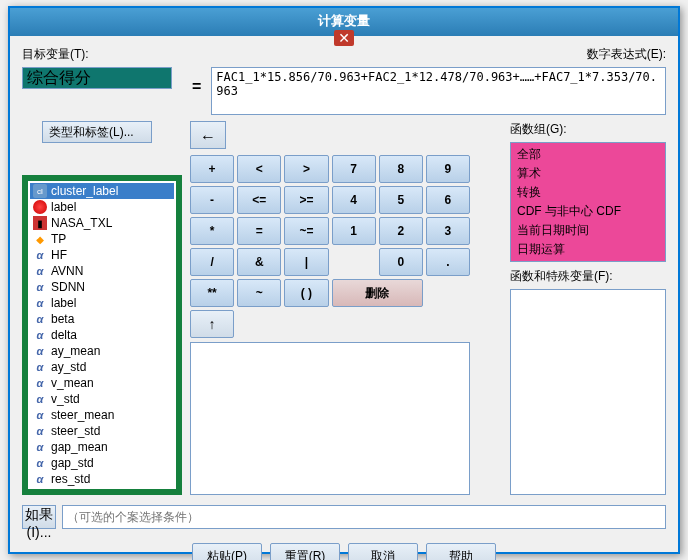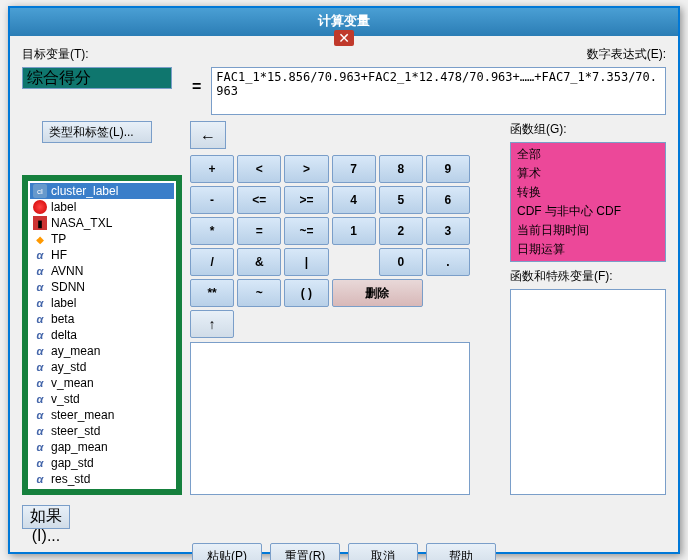--- a/index.html
+++ b/index.html
@@ -259,26 +259,26 @@
       min-height: 60px;
     }
     .bottom-section {
       display: flex;
       align-items: center;
       gap: 6px;
       flex-shrink: 0;
       padding: 4px 0;
     }
     .if-btn {
-      width: 48px;
+      width: 34px;
       height: 24px;
       background: linear-gradient(to bottom, #e8f0f8, #d0dce8);
       border: 1px solid #7a9ec9;
       cursor: pointer;
-      font-size: 16px;
+      font-size: 14px;
     }
     .condition-input {
       flex: 1;
       height: 24px;
       border: 1px solid #7a9ec9;
       background: white;
       padding: 0 4px;
       font-size: 12px;
     }
     .footer-btns {
@@ -466,20 +466,21 @@
         </div>
         <div class="func-var-section">
           <span class="section-label">函数和特殊变量(F):</span>
           <div class="func-var-list"></div>
         </div>
       </div>
     </div>
 
     <div class="bottom-section">
       <button class="if-btn">如果(I)...</button>
+      <input type="text" class="condition-input" placeholder="（可选的个案选择条件）" style="">
     </div>
 
     <div class="footer-btns">
       <button class="footer-btn">粘贴(P)</button>
       <button class="footer-btn">重置(R)</button>
       <button class="footer-btn">取消</button>
       <button class="footer-btn">帮助</button>
     </div>
   </div>
 </div>

